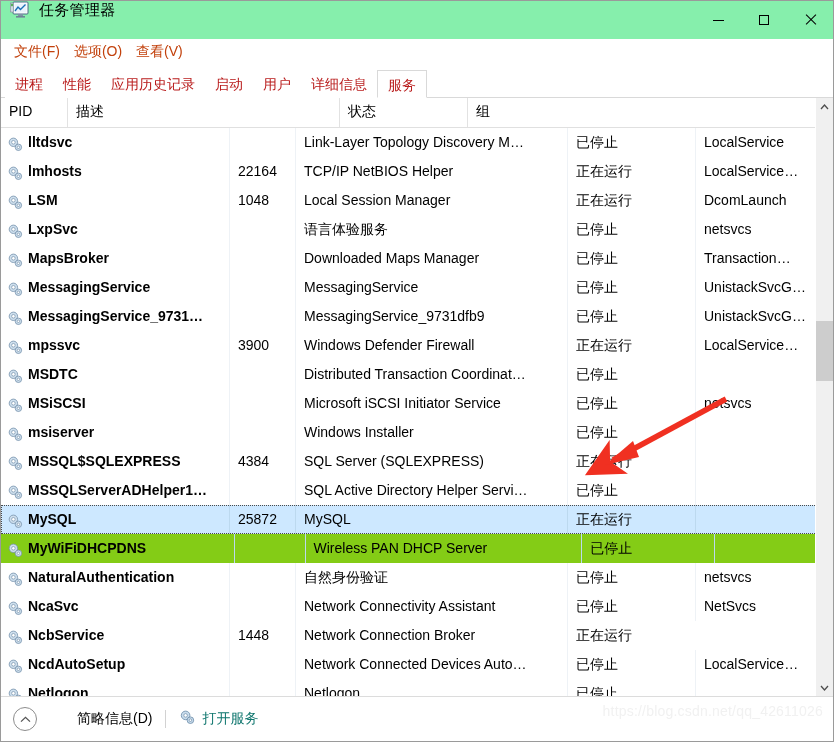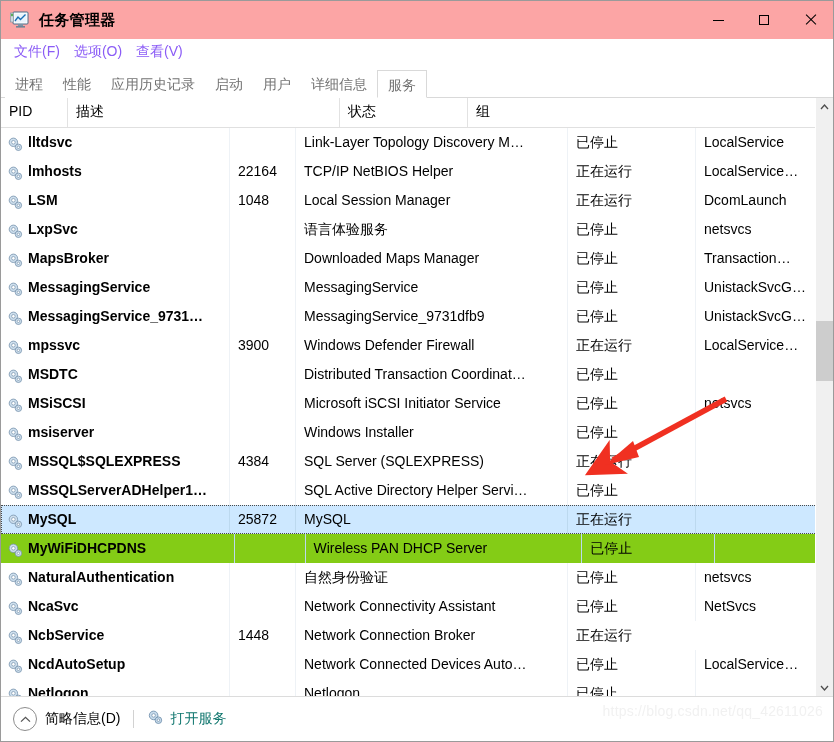--- a/index.html
+++ b/index.html
@@ -24,24 +24,23 @@
     background: #ffffff;
     display: flex;
     flex-direction: column;
   }
 
   
   .titlebar {
     height: 38px;
     min-height: 38px;
     display: flex;
-    align-items: center;
-    background: #fca5a5;
-    position: relative;
-    font-weight: bold;
+    align-items: flex-start;
+    background: #86efac;
+    position: relative;
   }
   .title-icon {
     margin-left: 9px;
     width: 20px;
     height: 18px;
     position: relative;
     flex: 0 0 auto;
   }
   .title-text {
     margin-left: 9px;
@@ -99,41 +98,41 @@
     height: 26px;
     min-height: 26px;
     display: flex;
     align-items: center;
     padding-left: 6px;
     background: #ffffff;
   }
   .menu-item {
     padding: 3px 7px;
     font-size: 14px;
-    color: #8b5cf6;
+    color: #c2410c;
     white-space: nowrap;
   }
 
   
   .tabstrip {
     height: 32px;
     min-height: 32px;
     display: flex;
     align-items: flex-end;
     padding-left: 4px;
     border-bottom: 1px solid #d9d9d9;
     background: #ffffff;
     position: relative;
   }
   .tab {
     height: 28px;
     line-height: 28px;
     padding: 0 10px;
     font-size: 14px;
-    color: #737373;
+    color: #b91c1c;
     box-sizing: border-box;
     white-space: nowrap;
     background: #ffffff;
     position: relative;
     top: 1px;
   }
   .tab.active {
     border: 1px solid #d9d9d9;
     border-bottom: 1px solid #ffffff;
     background: #ffffff;
@@ -273,21 +272,21 @@
     height: 22px;
     border-radius: 50%;
     border: 1px solid #8d8d8d;
     display: flex;
     align-items: center;
     justify-content: center;
     color: #444;
     font-size: 10px;
     line-height: 1;
   }
-  .fewer-label { font-size: 14px; color: #000; }
+  .fewer-label { font-size: 14px; color: #000; margin-left: 32px; }
   .vdiv {
     width: 1px;
     height: 18px;
     background: #d2d2d2;
     margin: 0 13px;
   }
   .openservices {
     display: flex;
     align-items: center;
     gap: 6px;

